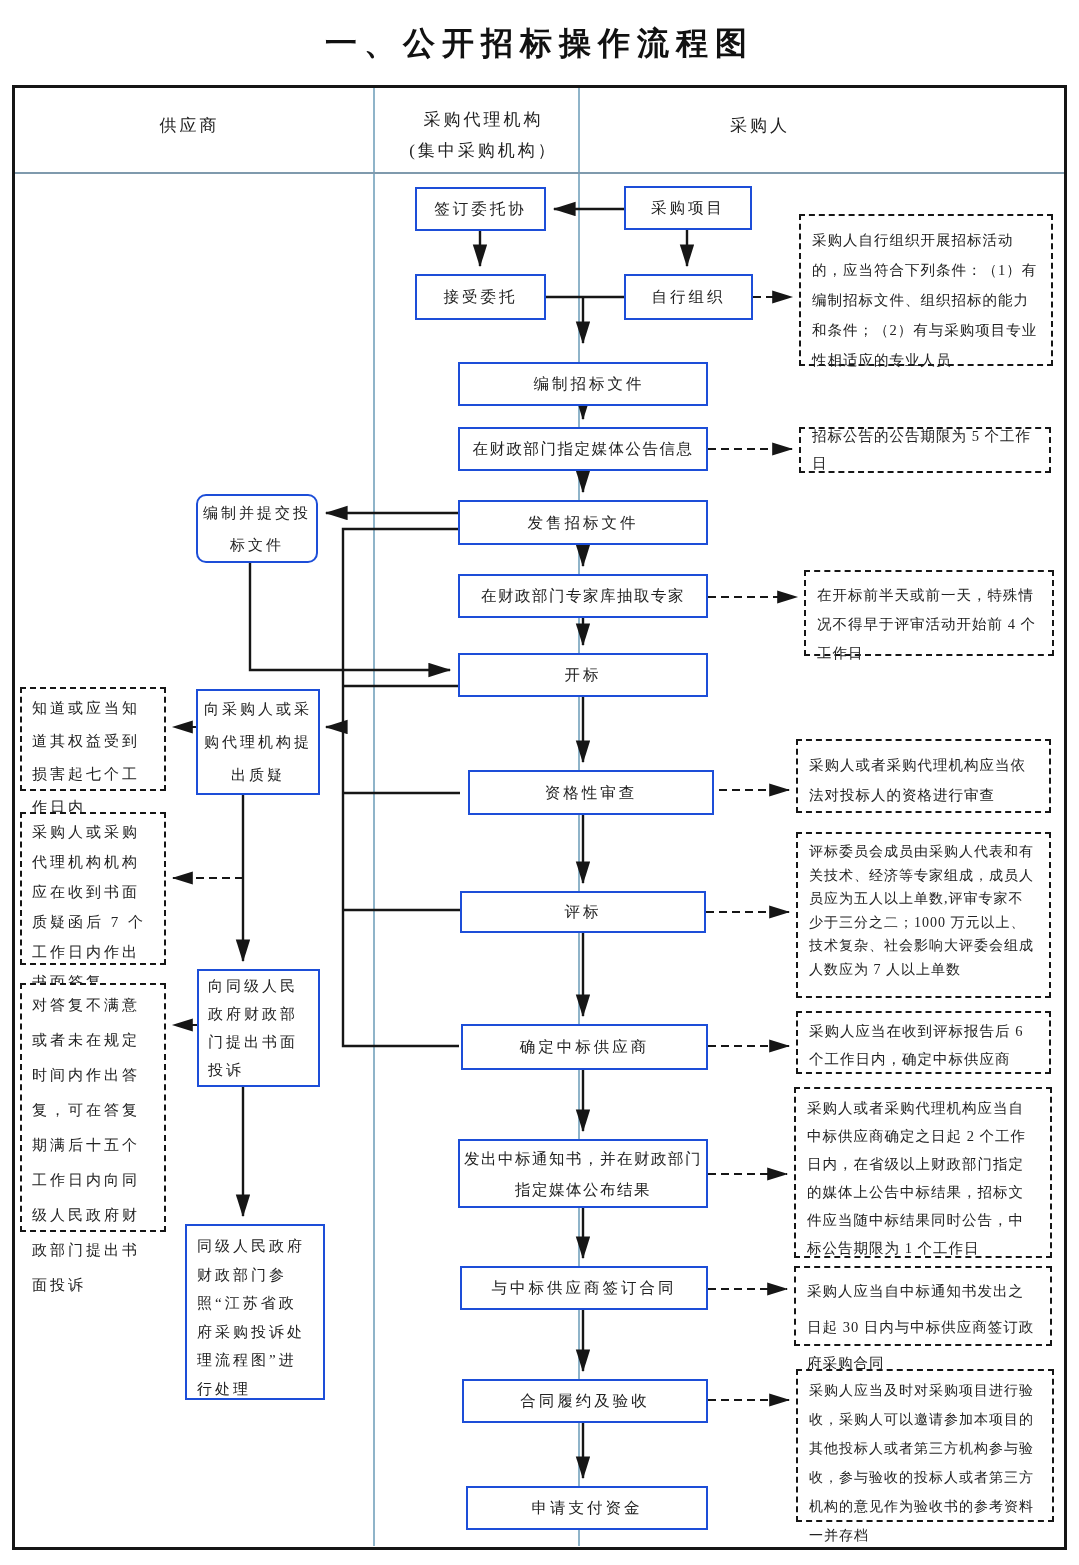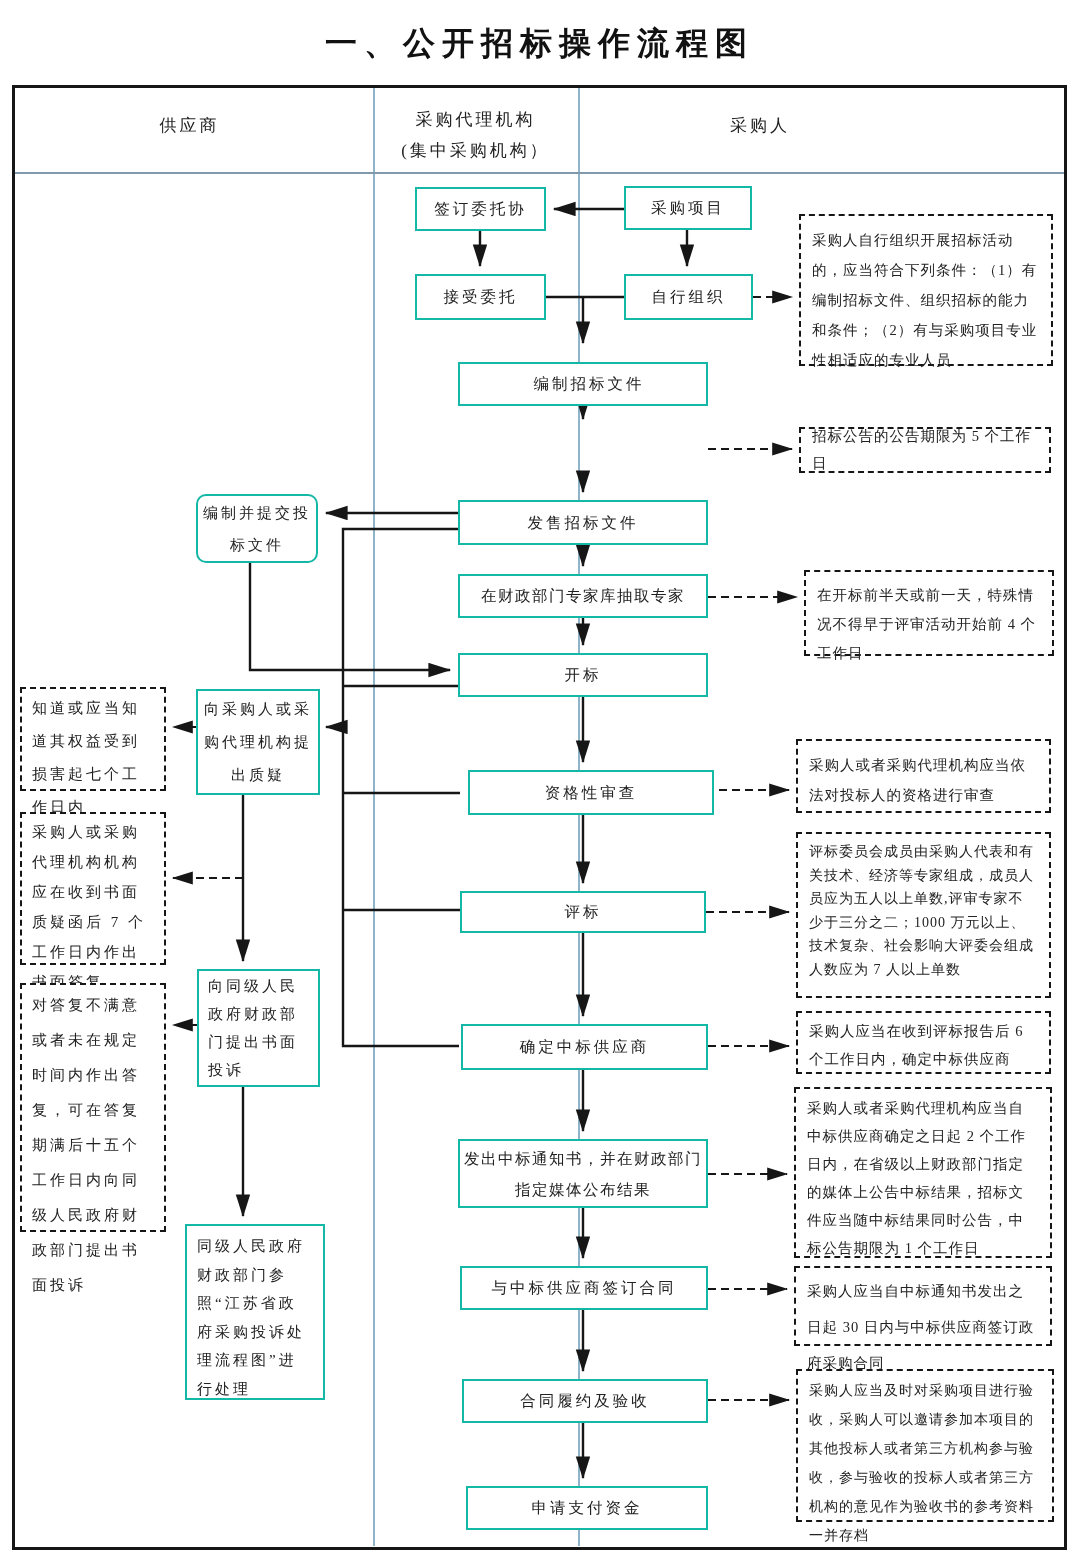--- a/index.html
+++ b/index.html
@@ -13,42 +13,42 @@
   }
   .frame{
     position:absolute;left:12px;top:85px;width:1055px;height:1465px;
     border:3px solid #161616;box-sizing:border-box;background:transparent;
   }
   .colhead{
     position:absolute;text-align:center;font-size:17px;letter-spacing:3px;color:#222;
   }
   svg.layer{position:absolute;left:0;top:0;pointer-events:none;}
   .box{
-    position:absolute;background:#ffffff;border:2px solid #14b8a6;box-sizing:border-box;
+    position:absolute;background:#ffffff;border:2px solid #1d4ed8;box-sizing:border-box;
     display:flex;align-items:center;justify-content:center;text-align:center;
     font-size:15.5px;letter-spacing:3px;line-height:26px;color:#222;padding:2px 4px;
   }
   .note{
     position:absolute;background:#ffffff;border:2px dashed #161616;box-sizing:border-box;
     font-size:14.5px;letter-spacing:1px;line-height:27px;color:#222;
     padding:9px 11px;text-align:left;
   }
   .note.flexc{display:flex;align-items:center;}
 </style>
 </head>
 <body>
 
 <div id="stage">
 
   <div class="title">一、公开招标操作流程图</div>
 
   <div class="frame"></div>
 
   <div class="colhead" style="left:12px;top:114px;width:355px;">供应商</div>
-  <div class="colhead" style="left:373px;top:104px;width:205px;line-height:31px;">
+  <div class="colhead" style="left:373px;top:104px;width:205px;line-height:31px;padding-left:8px;">
     <div>采购代理机构</div>
     <div>(集中采购机构）</div>
   </div>
   <div class="colhead" style="left:580px;top:114px;width:360px;">采购人</div>
 
   <svg class="layer" width="1079" height="1565" viewBox="0 0 1079 1565">
     <defs>
       <marker id="arr" markerWidth="11" markerHeight="8" refX="9" refY="3" orient="auto" markerUnits="strokeWidth">
         <path d="M0,0 L9.5,3 L0,6 z" fill="#161616"></path>
       </marker>
@@ -102,20 +102,21 @@
       <path d="M 243 878 L 173 878" marker-end="url(#arr)"></path>
       <path d="M 197 1025 L 173 1025" marker-end="url(#arr)"></path>
     </g>
   </svg>
 
   <div class="box" style="left:415px;top:187px;width:131px;height:44px;">签订委托协</div>
   <div class="box" style="left:624px;top:186px;width:128px;height:44px;">采购项目</div>
   <div class="box" style="left:415px;top:274px;width:131px;height:46px;">接受委托</div>
   <div class="box" style="left:624px;top:274px;width:129px;height:46px;">自行组织</div>
   <div class="box" style="left:458px;top:362px;width:250px;height:44px;padding-left:16px;">编制招标文件</div>
+  <div class="box" style="left:458px;top:427px;width:250px;height:44px;letter-spacing:1.5px;">在财政部门指定媒体公告信息</div>
   <div class="box" style="left:458px;top:500px;width:250px;height:45px;">发售招标文件</div>
   <div class="box" style="left:458px;top:574px;width:250px;height:44px;letter-spacing:1.5px;">在财政部门专家库抽取专家</div>
   <div class="box" style="left:458px;top:653px;width:250px;height:44px;">开标</div>
   <div class="box" style="left:460px;top:770px;width:246px;height:45px;margin-left:8px;">资格性审查</div>
   <div class="box" style="left:460px;top:891px;width:246px;height:42px;">评标</div>
   <div class="box" style="left:461px;top:1024px;width:247px;height:46px;">确定中标供应商</div>
   <div class="box" style="left:458px;top:1139px;width:250px;height:69px;line-height:31px;letter-spacing:1.5px;">发出中标通知书，并在财政部门指定媒体公布结果</div>
   <div class="box" style="left:460px;top:1266px;width:248px;height:44px;">与中标供应商签订合同</div>
   <div class="box" style="left:462px;top:1379px;width:246px;height:44px;">合同履约及验收</div>
   <div class="box" style="left:466px;top:1486px;width:242px;height:44px;">申请支付资金</div>

